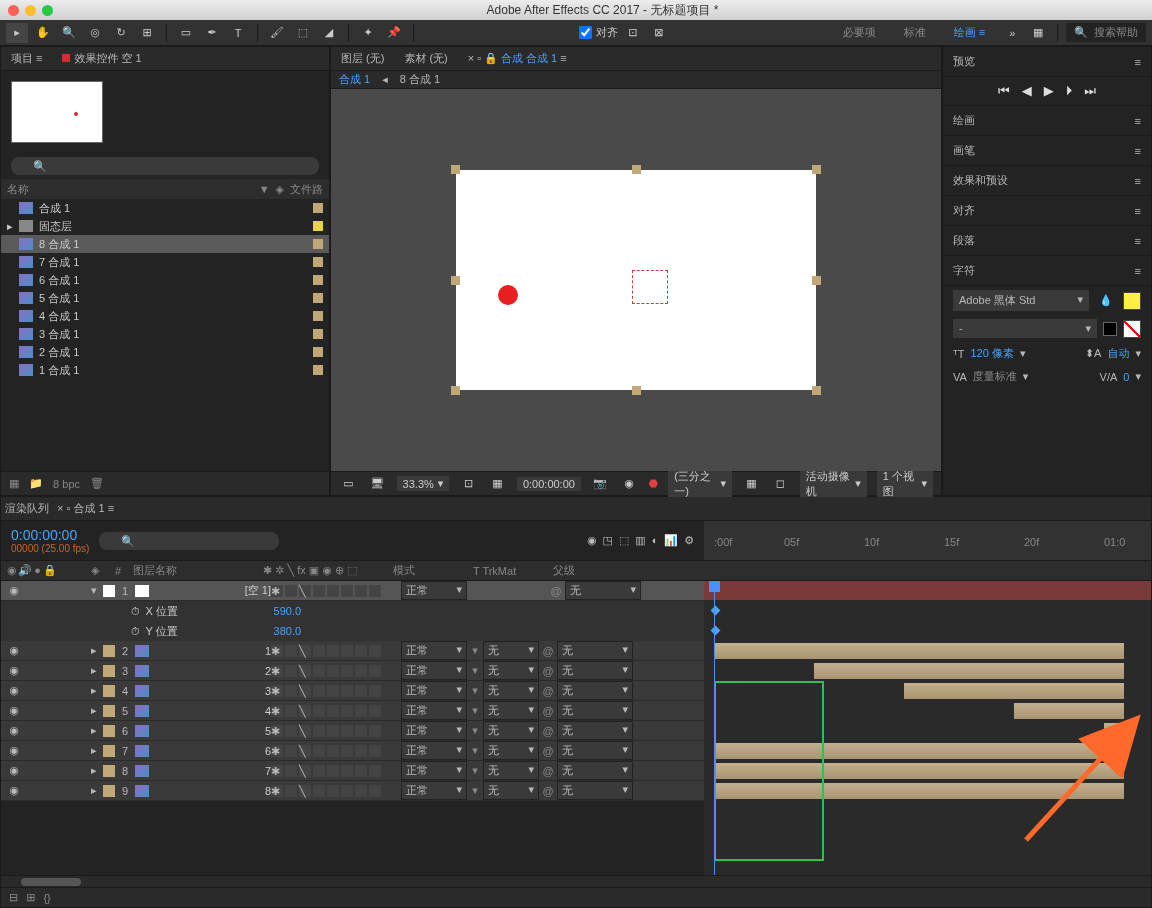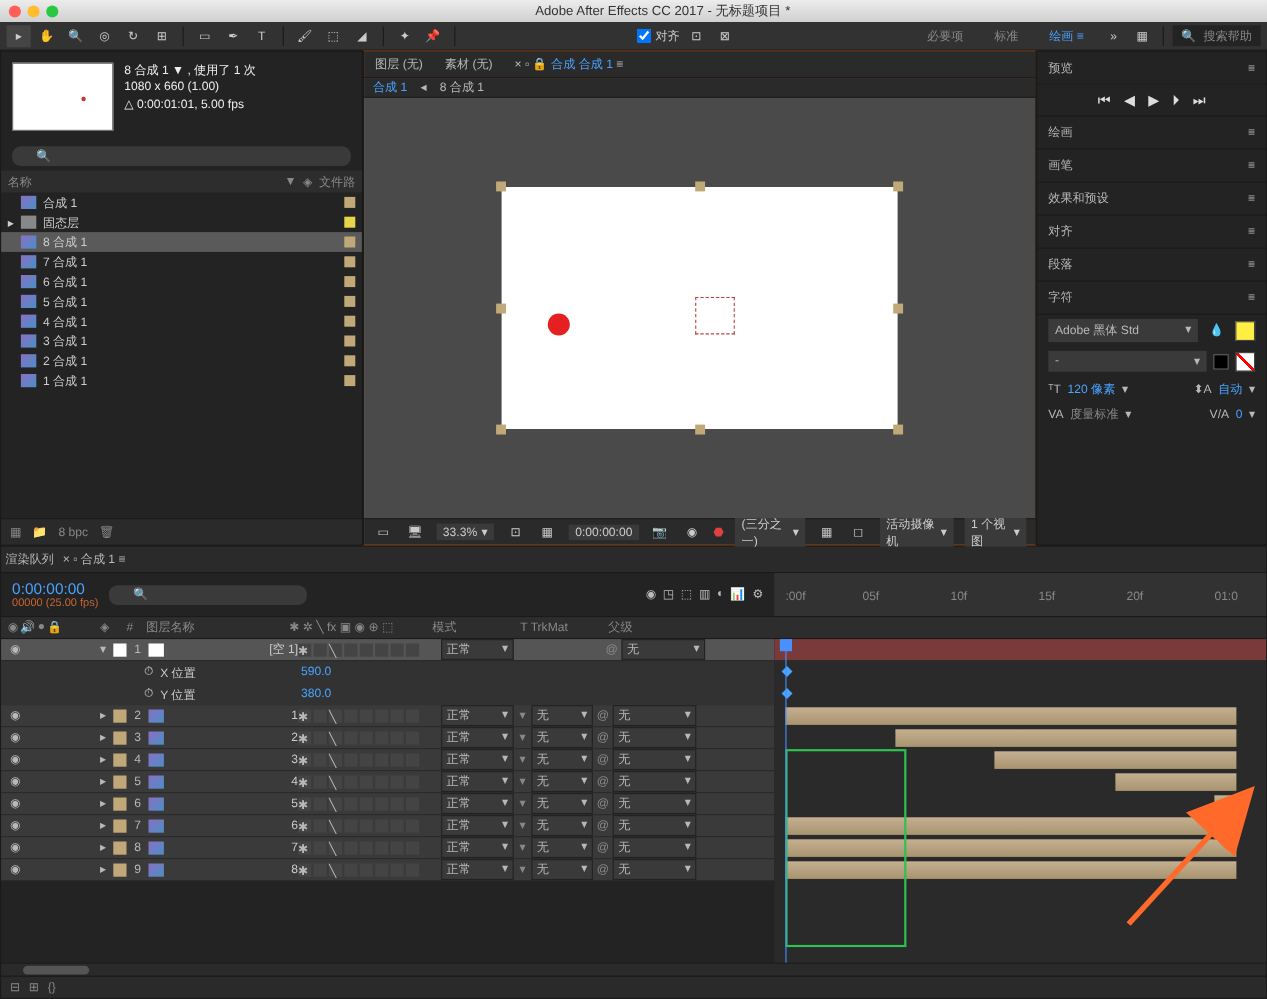--- a/index.html
+++ b/index.html
@@ -30,21 +30,21 @@
 .proj-search-in { background: #3a3a3a; border: none; color: #ccc; padding: 3px 6px 3px 22px; width: 100%; border-radius:8px; }
 .proj-header { height: 20px; background: #2d2d2d; display: flex; align-items: center; color: #888; padding: 0 6px; }
 .proj-list { flex: 1; overflow: auto; }
 .proj-item { height: 18px; display: flex; align-items: center; padding: 0 6px; color: #ccc; }
 .proj-item.sel { background: #5a5a5a; }
 .proj-item .ic-comp { width: 14px; height: 12px; background: linear-gradient(135deg,#8a6fc4,#4a8fc4); margin-right: 6px; }
 .proj-item .ic-fold { width: 14px; height: 12px; background: #888; margin-right: 6px; }
 .sw { width: 10px; height: 10px; margin-left: auto; }
 .sw.k { background: #c0a878; } .sw.y { background: #e8d44a; }
 .proj-footer { height: 24px; background: #2a2a2a; display: flex; align-items: center; padding: 0 8px; gap: 10px; color: #888; border-top:1px solid #1a1a1a; }
-.comp-panel { flex: 1; background: #f97316; border: 1px solid #1a1a1a; display: flex; flex-direction: column; }
+.comp-panel { flex: 1; background: #be185d; border: 1px solid #1a1a1a; display: flex; flex-direction: column; }
 .comp-sub-tabs { height: 18px; background: #2a2a2a; display: flex; align-items: center; padding: 0 8px; gap: 12px; font-size:10px; border-bottom:1px solid #1a1a1a;}
 .comp-sub-tabs .active { color: #4aa3ff; }
 .viewer { flex: 1; background: #4a4a4a; display: flex; align-items: center; justify-content: center; position: relative; }
 .canvas { width: 360px; height: 220px; background: #fff; position: relative; }
 .red-circle { position: absolute; width: 20px; height: 20px; background: #e62020; border-radius: 50%; top: 115px; left: 42px; }
 .null-obj { position: absolute; width: 36px; height: 34px; border: 1px dashed #c04040; top: 100px; left: 176px; }
 .handle { position: absolute; width: 9px; height: 9px; background: #c0a878; }
 .h-tl{top:-5px;left:-5px;} .h-tr{top:-5px;right:-5px;} .h-bl{bottom:-5px;left:-5px;} .h-br{bottom:-5px;right:-5px;}
 .h-tm{top:-5px;left:50%;margin-left:-4px;} .h-bm{bottom:-5px;left:50%;margin-left:-4px;}
 .h-ml{top:50%;left:-5px;margin-top:-4px;} .h-mr{top:50%;right:-5px;margin-top:-4px;}
@@ -156,29 +156,28 @@
   <div class="ws-label">标准</div>
   <div class="ws-label active"><span>绘画</span> ≡</div>
   <div class="tool">»</div>
   <div class="tool">▦</div>
   <div class="divider"></div>
   <div class="search-box">🔍 <span>搜索帮助</span></div>
 </div>
 
 <div class="main">
   <div class="project-panel">
+    <div class="panel-tabs">
+      <div class="panel-tab"><span>项目</span> ≡</div>
+      <div class="panel-tab red-sq">效果控件 空 1</div>
+    </div>
     <div class="proj-preview">
       <div class="proj-thumb">
           <div class="proj-thumb-dot"></div>
         </div>
-      <div class="proj-info">
-        <div>8 合成 1 ▼ , 使用了 1 次</div>
-        <div>1080 x 660 (1.00)</div>
-        <div>△ 0:00:01:01, 5.00 fps</div>
-      </div>
     </div>
     <div class="proj-search">
         <input class="proj-search-in" placeholder="🔍" style="">
       </div>
     <div class="proj-header">
       <span>名称</span>
       <span style="margin-left:auto">▼</span>
       <span style="margin-left:6px">◈</span>
       <span style="margin-left:6px">文件路</span>
     </div>

